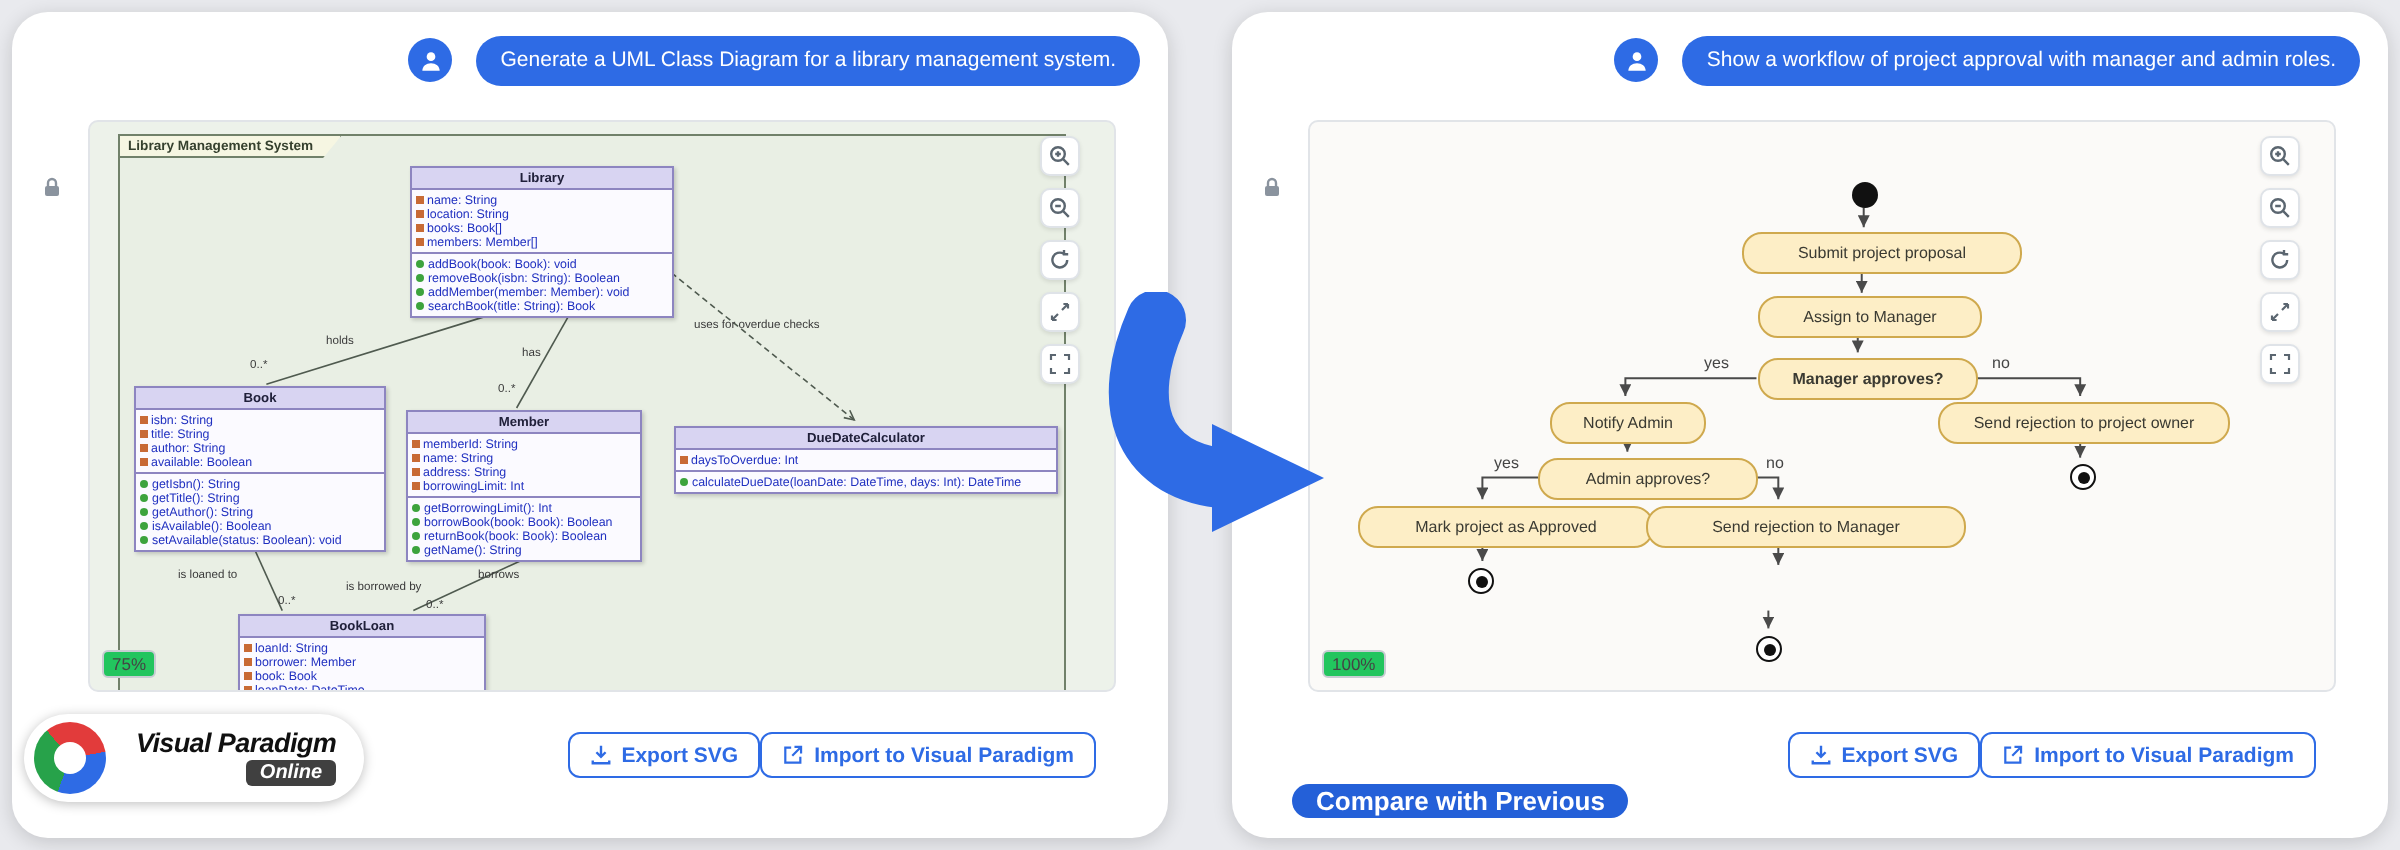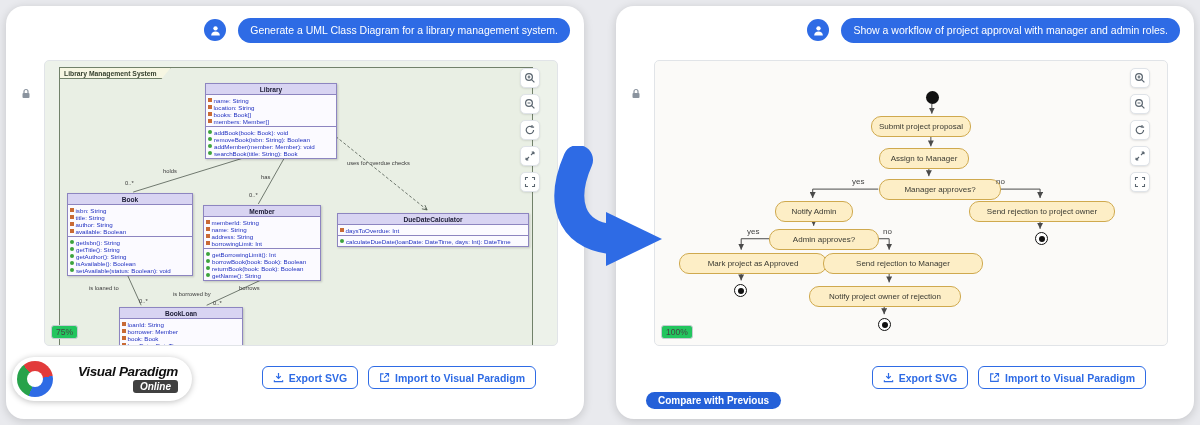--- a/index.html
+++ b/index.html
@@ -23,26 +23,26 @@
   .abs-layer{position:absolute;inset:0}
   svg.edges{position:absolute;inset:0;width:100%;height:100%}
 
   .zoom-badge{position:absolute;left:6px;bottom:6px;background:#22c55e;border:1px solid #c7ccd2;border-radius:3px;
               font-size:8.5px;color:#444;padding:1px 4px;z-index:5}
 
   .toolbar{position:absolute;right:44px;top:62px;display:flex;flex-direction:column;gap:6px;z-index:7}
   .tool-btn{width:20px;height:20px;background:#fff;border:1px solid #dfe3e8;border-radius:5px;display:flex;
             align-items:center;justify-content:center;box-shadow:0 1px 2px rgba(0,0,0,.10);cursor:pointer;padding:0}
 
-  .footer{position:absolute;right:48px;bottom:30px;display:flex;gap:10px;z-index:6}
+  .footer{position:absolute;right:36px;bottom:30px;display:flex;z-index:6}
   .btn-outline{display:flex;align-items:center;gap:5px;height:23px;padding:0 10px;border:1px solid #2e6be5;
                border-radius:6px;background:#fff;color:#2e6be5;font-size:10.5px;font-weight:bold;cursor:pointer;
                font-family:"Liberation Sans",sans-serif}
   .btn-solid{position:absolute;left:30px;bottom:10px;height:17px;padding:0 12px;border:none;border-radius:9px;
-             background:#2460d8;color:#fff;font-size:10px;font-weight:bold;cursor:pointer;z-index:6;
+             background:#2460d8;color:#fff;font-size:13px;font-weight:bold;cursor:pointer;z-index:6;
              font-family:"Liberation Sans",sans-serif}
 
   
   .uml-frame{position:absolute;left:14px;top:6px;width:474px;height:310px;border:1px solid #71816a;background:#e9efe4}
   .frame-tab{position:absolute;left:0;top:0;background:#f6f6e2;border-right:1px solid #71816a;border-bottom:1px solid #71816a;
              font-size:6.8px;font-weight:bold;color:#35402e;padding:1.5px 13px 1.5px 4px;
              clip-path:polygon(0 0,100% 0,calc(100% - 9px) 100%,0 100%)}
   .uml-class{position:absolute;border:1px solid #8d85c0;background:#fbfaff;box-shadow:1px 1px 2px rgba(0,0,0,.18)}
   .uml-class-name{background:#d8d4f2;color:#20203a;font-weight:bold;text-align:center;font-size:6.6px;
                   padding:1.5px 2px;border-bottom:1px solid #8d85c0;white-space:nowrap;overflow:hidden}
@@ -59,21 +59,21 @@
   .guard{position:absolute;font-size:8px;color:#444;z-index:2}
   .start-node{position:absolute;left:271px;top:30px;width:13px;height:13px;border-radius:50%;background:#111;z-index:2}
   .end-node{position:absolute;width:13px;height:13px;border-radius:50%;border:1.5px solid #111;background:#fff;
             display:flex;align-items:center;justify-content:center;z-index:2}
   .end-node::after{content:"";width:6px;height:6px;border-radius:50%;background:#111}
 
   
   .transform-arrow{position:absolute;left:548px;top:146px;width:132px;height:140px;z-index:10}
 
   
-  .vp-logo{position:absolute;left:6px;bottom:18px;display:flex;align-items:center;gap:25px;background:#fff;
+  .vp-logo{position:absolute;left:6px;bottom:18px;display:flex;align-items:center;gap:15px;background:#fff;
            border-radius:24px;padding:4px 14px 4px 5px;box-shadow:0 1px 6px rgba(0,0,0,.25);z-index:8}
   .vp-circle{width:36px;height:36px;border-radius:50%;position:relative;flex:none;
              background:conic-gradient(from -40deg,#e23b3b 0 120deg,#2e6be5 120deg 240deg,#27a24a 240deg 360deg)}
   .vp-circle::after{content:"";position:absolute;inset:10px;background:#fff;border-radius:50%}
   .vp-text{display:flex;flex-direction:column;align-items:flex-end;line-height:1}
   .vp-name{font-size:13.5px;font-weight:bold;font-style:italic;color:#101010;letter-spacing:-.3px}
   .vp-sub{background:#404040;color:#fff;font-size:10px;font-weight:bold;font-style:italic;
           padding:1.5px 7px;border-radius:3px;margin-top:2px}
 </style>
 </head>
@@ -380,29 +380,28 @@
         <path d="M159,161 L159,166"></path>
         <path d="M114,179 L86,179 L86,190"></path>
         <path d="M224,179 L235,179 L235,190"></path>
         <path d="M86,213 L86,221"></path>
         <path d="M235,213 L235,223"></path>
         <path d="M230,246 L230,255"></path>
         <path d="M387,161 L387,169"></path>
       </g>
     </svg>
     <div class="abs-layer">
-        <div class="act-node" style="left: 216px; top: 55px; width: 100px; text-align: center;">Submit project proposal</div>
-        <div class="act-node" style="left: 224px; top: 87px; width: 90px;">Assign to Manager</div>
-        <div class="act-node" style="left: 224px; top: 118px; width: 122px;">Manager approves?</div>
+        <div class="act-node" style="left: 216px; top: 55px; width: 140px; text-align: center;">Submit project proposal</div>
+        <div class="act-node" style="left: 224px; top: 87px; width: 112px;">Assign to Manager</div>
+        <div class="act-node" style="left: 224px; top: 118px; width: 110px; font-weight: bold;">Manager approves?</div>
         <div class="act-node" style="left: 120px; top: 140px; width: 78px;">Notify Admin</div>
         <div class="act-node" style="left: 314px; top: 140px; width: 146px;">Send rejection to project owner</div>
         <div class="act-node" style="left: 114px; top: 168px; width: 110px;">Admin approves?</div>
         <div class="act-node" style="left: 24px; top: 192px; width: 148px;">Mark project as Approved</div>
         <div class="act-node" style="left: 168px; top: 192px; width: 160px;">Send rejection to Manager</div>
-        <div class="act-node" style="left: 154px; top: 225px; width: 152px;">Notify project owner of rejection</div>
         <div class="guard" style="left: 197px; top: 116px;">yes</div>
         <div class="guard" style="left: 341px; top: 116px;">no</div>
         <div class="guard" style="left: 92px; top: 166px;">yes</div>
         <div class="guard" style="left: 228px; top: 166px;">no</div>
       </div>
     <div class="start-node"></div>
     <div class="end-node" style="left:380px;top:171px"></div>
     <div class="end-node" style="left:79px;top:223px"></div>
     <div class="end-node" style="left:223px;top:257px"></div>
     <div class="zoom-badge">100%</div>

